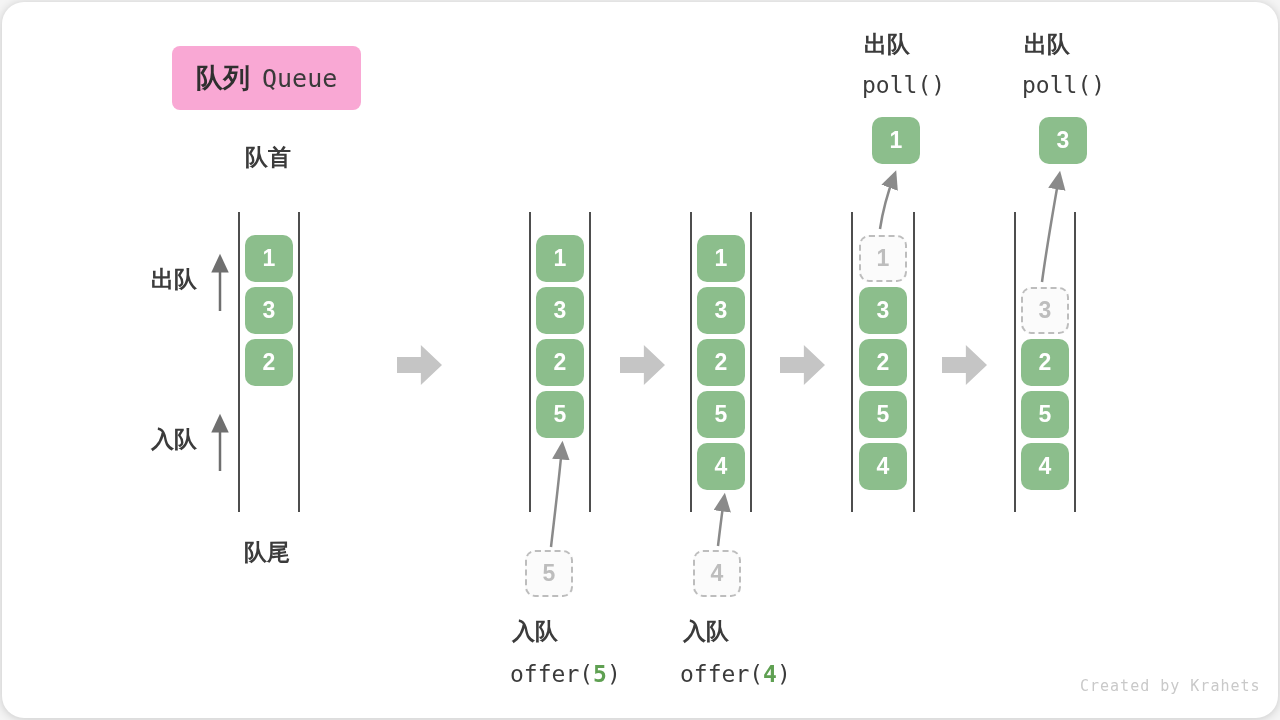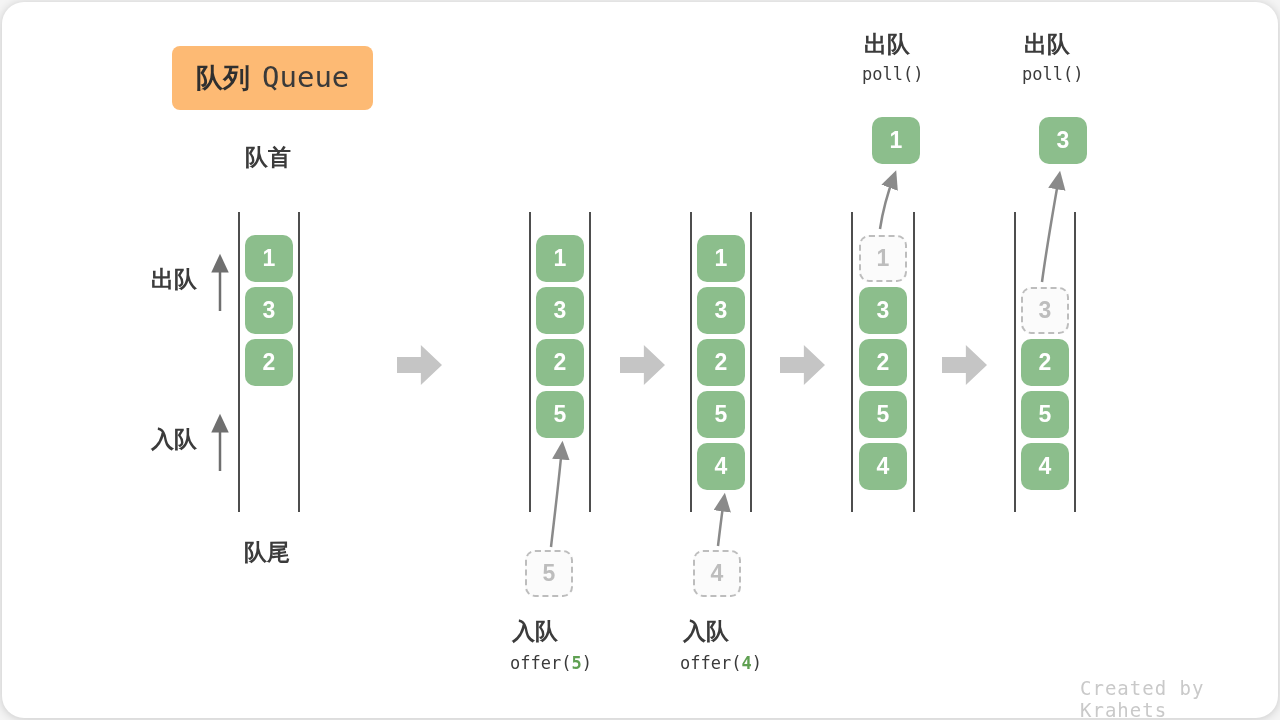--- a/index.html
+++ b/index.html
@@ -19,48 +19,48 @@
     overflow:hidden;
   }
   .canvas{
     position:absolute;left:2px;top:2px;width:1276px;height:716px;
     background:#ffffff;border-radius:22px;
     box-shadow:0 1px 10px rgba(0,0,0,0.18);
   }
   .abs{position:absolute;line-height:1;}
   .badge{
     position:absolute;left:170px;top:44px;
-    background:#fdba74;border-radius:8px;
+    background:#f9a8d4;border-radius:8px;
     padding:14px 24px;display:flex;align-items:baseline;gap:12px;
   }
   .badge .zh{font-size:27px;font-weight:700;color:#2F2F2F;}
-  .badge .en{font-family:"DejaVu Sans Mono","Liberation Mono",monospace;font-size:29px;color:#3A3A3A;}
+  .badge .en{font-family:"DejaVu Sans Mono","Liberation Mono",monospace;font-size:25px;color:#3A3A3A;}
   .cjk{font-size:23px;font-weight:700;color:var(--ink);white-space:nowrap;}
-  .mono{font-family:"DejaVu Sans Mono","Liberation Mono",monospace;font-size:17px;font-weight:500;color:var(--ink);white-space:nowrap;}
+  .mono{font-family:"DejaVu Sans Mono","Liberation Mono",monospace;font-size:23px;font-weight:500;color:var(--ink);white-space:nowrap;margin-top:8px;}
   .mono .num{color:var(--accent-green);font-weight:700;}
   .vline{position:absolute;width:2px;height:300px;top:210px;background:var(--line);}
   .cell{
     position:absolute;width:48px;height:47px;border-radius:10px;
     background:var(--box-green);color:#ffffff;
     font-size:23px;font-weight:700;
     display:flex;align-items:center;justify-content:center;
   }
   .cell.dashed{
     background:#FBFBFB;color:var(--dashed);
     border:2px dashed var(--dashed);
   }
   .flow-arrow{
     position:absolute;width:45px;height:40px;background:var(--flow-arrow);
     clip-path:polygon(0 30%,53% 30%,53% 0,100% 50%,53% 100%,53% 70%,0 70%);
   }
   .overlay{position:absolute;left:0;top:0;width:1276px;height:716px;pointer-events:none;}
   .watermark{
     position:absolute;left:1078px;top:675px;
     font-family:"DejaVu Sans Mono","Liberation Mono",monospace;
-    font-size:19px;color:var(--watermark);letter-spacing:1px;
+    font-size:15px;color:var(--watermark);letter-spacing:1px;
   }
 </style>
 </head>
 <body>
 
 <div class="canvas">
 
   <svg class="overlay" viewBox="0 0 1276 716">
     <defs>
       <marker id="headDark" orient="auto" markerWidth="8" markerHeight="8" refX="5" refY="3.5">

